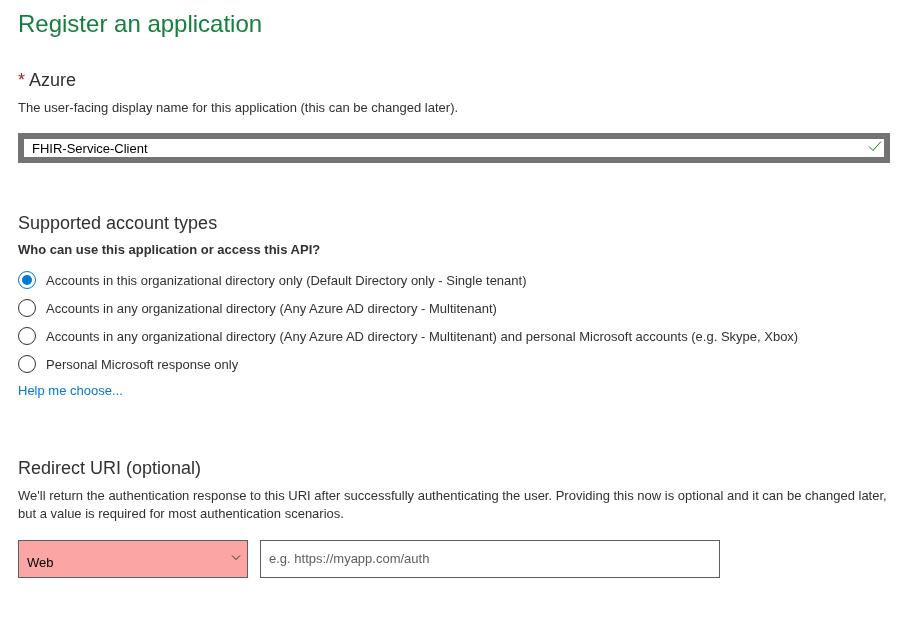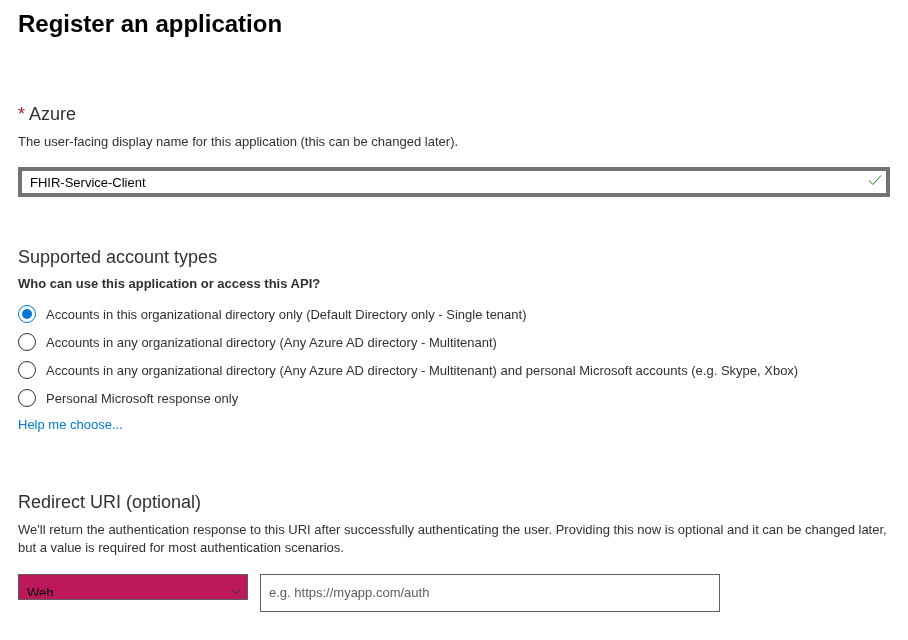--- a/index.html
+++ b/index.html
@@ -6,23 +6,23 @@
     body {
       font-family: "Segoe UI", -apple-system, sans-serif;
       background: #ffffff;
       color: #323130;
       padding: 10px 18px;
       font-size: 13px;
       width: 908px;
     }
     h1 {
       font-size: 24px;
-      font-weight: 700;
-      color: #000000;
-      margin-bottom: 66px;
+      font-weight: 400;
+      color: #15803d;
+      margin-bottom: 32px;
     }
     h2 {
       font-size: 18px;
       font-weight: 400;
       color: #323130;
       margin-bottom: 8px;
     }
     .required { color: #a4262c; }
     .description {
       font-size: 13px;
@@ -30,21 +30,21 @@
       margin-bottom: 16px;
       line-height: 1.4;
     }
     .input-wrapper {
       position: relative;
       margin-bottom: 50px;
     }
     .text-input {
       width: 100%;
       height: 30px;
-      border: 4px solid #737373;
+      border: 6px solid #737373;
       padding: 4px 30px 4px 8px;
       font-size: 13px;
       font-family: inherit;
       outline: none;
     }
     .check-icon {
       position: absolute;
       right: 8px;
       top: 50%;
       transform: translateY(-50%);
@@ -95,26 +95,26 @@
       display: flex;
       gap: 12px;
       margin-top: 8px;
     }
     .select-wrapper {
       position: relative;
       width: 230px;
     }
     .select {
       width: 100%;
-      height: 26px;
+      height: 38px;
       border: 1px solid #605e5c;
       padding: 10px 24px 3px 8px;
       font-size: 13px;
       font-family: inherit;
-      background: #be185d;
+      background: #fca5a5;
       appearance: none;
       outline: none;
       cursor: pointer;
     }
     .chevron {
       position: absolute;
       right: 6px;
       top: 50%;
       transform: translateY(-50%);
       pointer-events: none;

